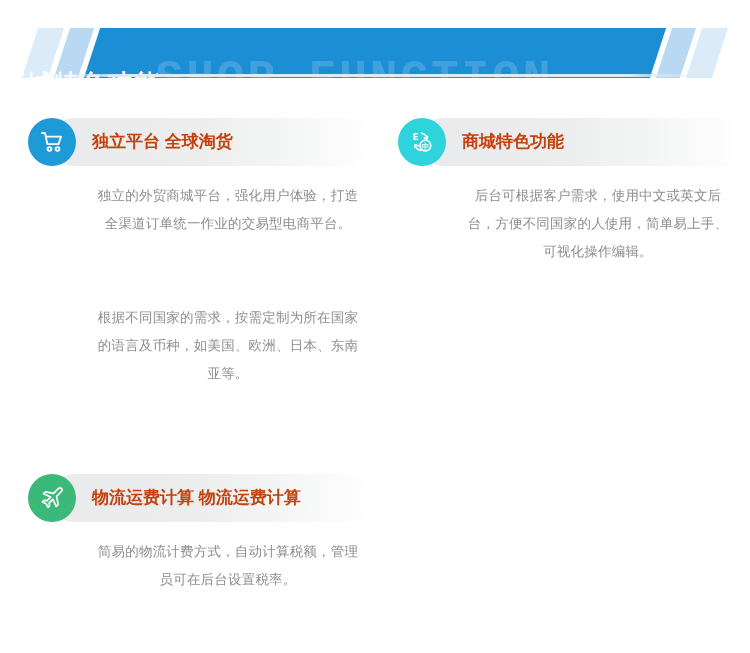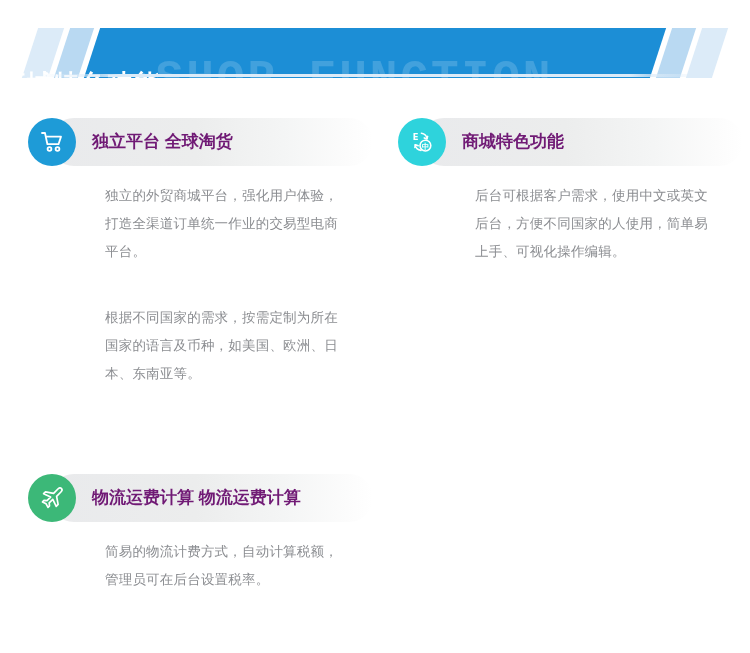--- a/index.html
+++ b/index.html
@@ -45,28 +45,28 @@
     border-radius:24px;
     background:linear-gradient(90deg,#e9eaec 0%,#eceded 45%,#f4f5f5 72%,#fcfcfc 92%,#ffffff 100%);
   }
   .icon-circle{
     position:absolute;left:0;top:0;width:48px;height:48px;border-radius:50%;
     display:flex;align-items:center;justify-content:center;
   }
   .icon-circle svg{display:block;}
   .card-title{
     position:absolute;left:64px;top:0;height:48px;line-height:48px;
-    font-size:17px;font-weight:bold;color:#701a75;white-space:nowrap;text-align:center;
+    font-size:17px;font-weight:bold;color:#c2410c;white-space:nowrap;text-align:center;
   }
   .card-body{
     margin:16px 0 0 64px;width:272px;
     font-size:13.5px;line-height:28px;color:#8b8d91;
     letter-spacing:0.2px;
   }
-  .card-body p{margin:13px;}
+  .card-body p{margin:2px;text-align:center;}
 </style>
 </head>
 <body>
 
 <div class="page">
 
   <div class="banner">
     <div class="shape b-l1"></div>
     <div class="shape b-l2"></div>
     <div class="shape b-main"></div>

